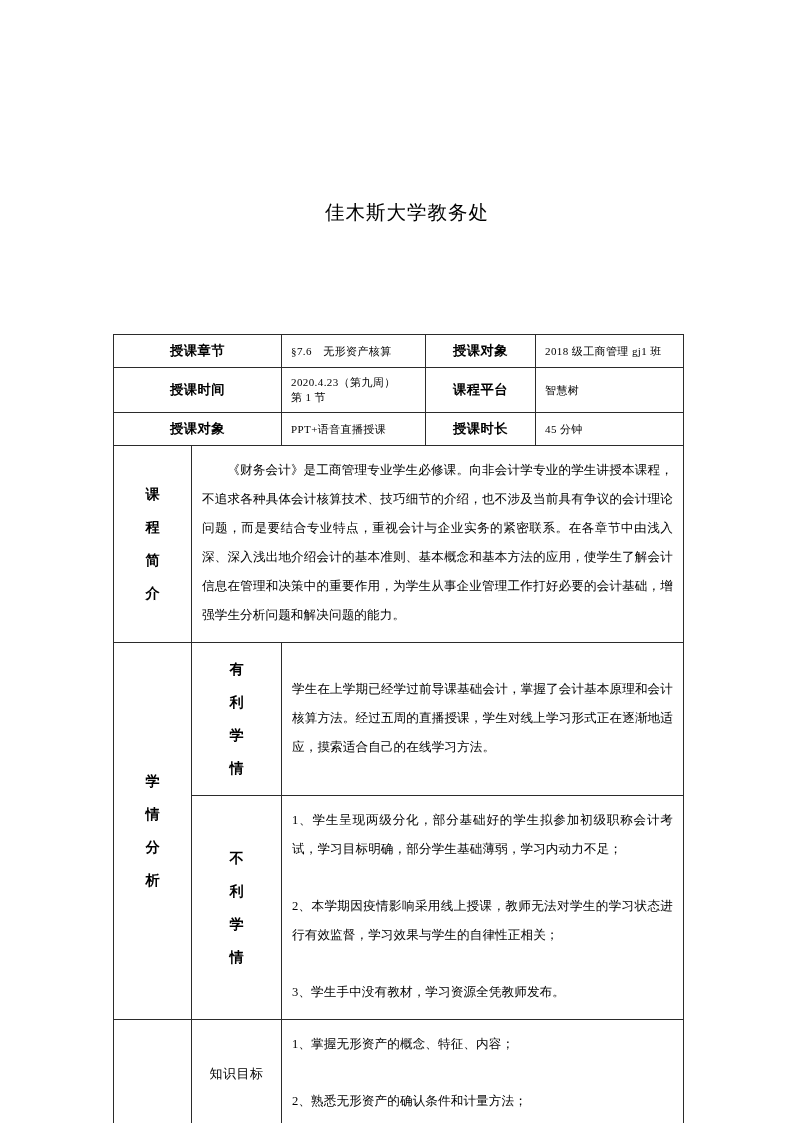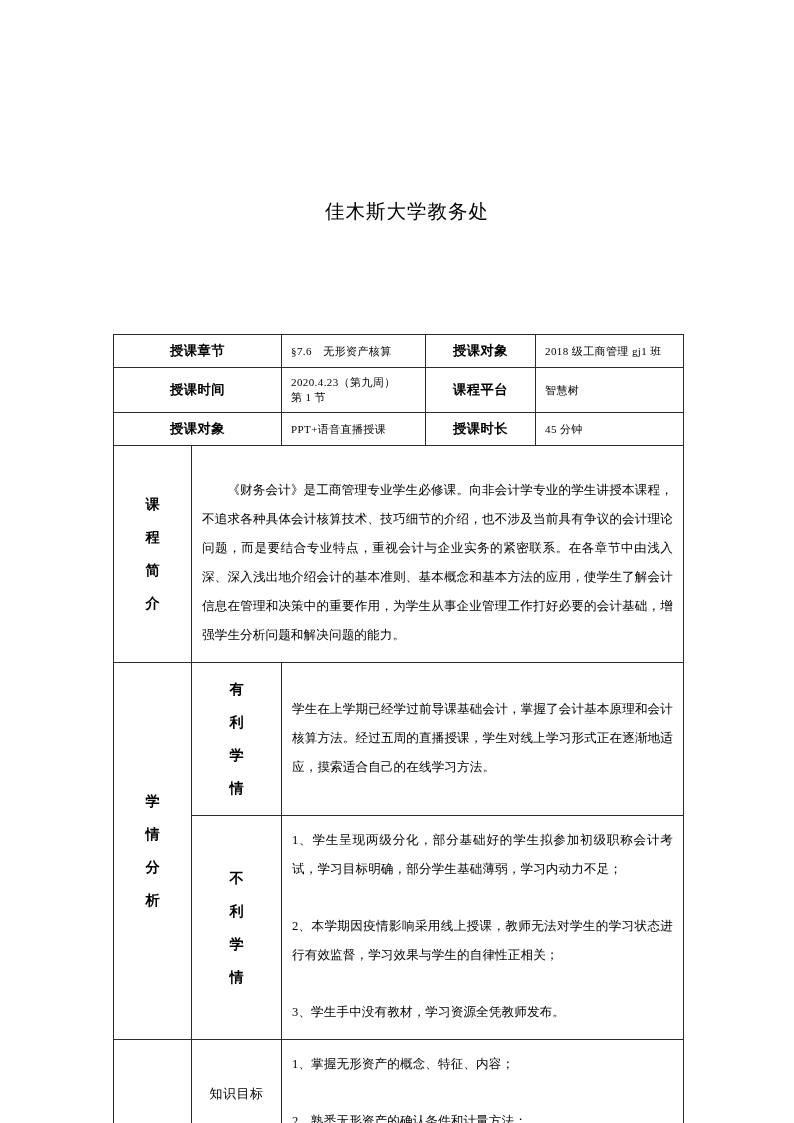--- a/index.html
+++ b/index.html
@@ -29,21 +29,21 @@
     top: 196px;
     left: 0;
     width: 794px;
     text-align: center;
   }
   .doc-heading .line {
     font-size: 19.5px;
     line-height: 34px;
     letter-spacing: 1px;
     font-weight: 500;
-    font-family: Liberation Mono, monospace;
+    font-family: Liberation Serif, serif;
     padding-left: 20px;
   }
 
   
   .tbl-wrap {
     position: absolute;
     top: 334px;
     left: 113px;
     width: 570px;
   }
@@ -97,21 +97,20 @@
     text-align: justify;
     text-justify: inter-ideograph;
     vertical-align: top;
     letter-spacing: 0.1px;
   }
   .para p {
     margin: 0;
   }
   .para p.indent {
     text-indent: 2em;
-    margin-top: 20px;
   }
   .para p + p {
     margin-top: 0;
   }
   .para-list p {
     margin: 0 0 0 0;
   }
   .para-list p + p {
     margin-top: 28px;
   }

